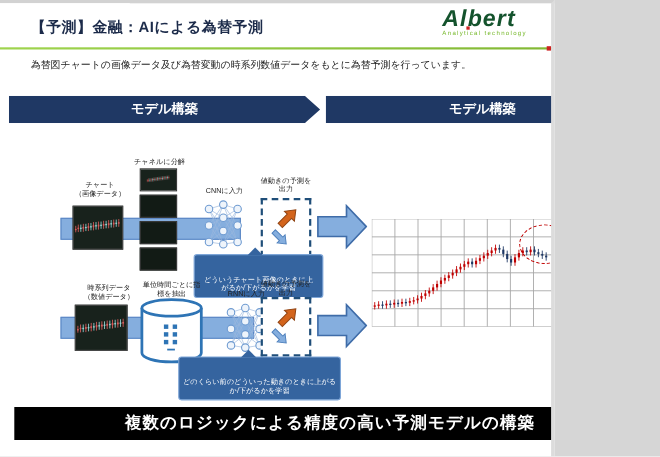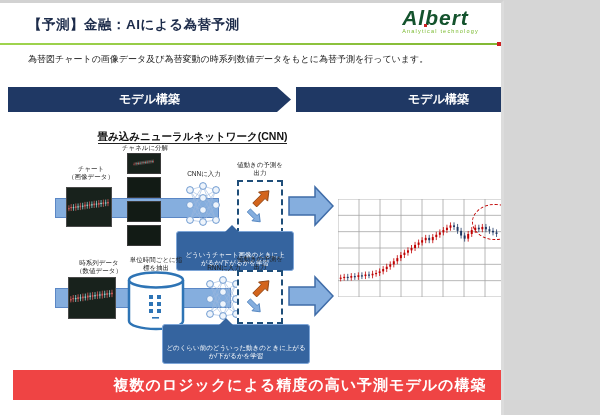--- a/index.html
+++ b/index.html
@@ -53,21 +53,21 @@
                   border-bottom:7px solid #35649f; }
 
   .ensemble-caption { left:350px; top:160px; width:185px; font-size:10.5px; font-weight:bold;
                       color:#1f3864; text-align:center; line-height:1.35; }
   .main-chart { left:338px; top:196px; width:168px; height:98px; }
   .main-chart svg { width:100%; height:100%; display:block; }
   .pred-circle { left:472px; top:201px; width:46px; height:36px; border:1.5px dashed #c00000; border-radius:50%; }
   .pred-arrow { width:34px; height:20px; }
   .pred-arrow svg { width:100%; height:100%; display:block; }
 
-  .footer-banner { left:13px; top:367px; width:574px; height:30px; background:#ef4444;
+  .footer-banner { left:13px; top:367px; width:574px; height:30px; background:#000000;
                    color:#fff; font-size:15px; font-weight:bold; text-align:center; line-height:30px;
                    letter-spacing:1px; }
   .page-num { right:6px; top:416px; font-size:7.5px; color:#8a8a8a; }
   .cyl svg { width:100%; height:100%; display:block; }
 </style>
 </head>
 <body>
 
 <div class="slide">
   <div class="abs top-notch"></div>
@@ -78,21 +78,20 @@
     <div class="logo-dot"></div>
     <div class="logo-tagline">Analytical technology</div>
   </div>
   <div class="abs green-rule"></div>
   <div class="abs rule-dot"></div>
   <div class="abs intro">為替図チャートの画像データ及び為替変動の時系列数値データをもとに為替予測を行っています。</div>
 
   <div class="abs stage-arrow stage-left">モデル構築</div>
   <div class="abs stage-arrow stage-right">モデル構築</div>
 
-  <div class="abs section-title center" style="left:85px;top:127px;width:215px;"><span>畳み込みニューラルネットワーク(CNN)</span></div>
   <div class="abs small-label center" style="left:110px;top:141px;width:70px;">チャネルに分解</div>
   <div class="abs small-label center pre" style="left:59px;top:162px;width:64px;">チャート
 （画像データ）</div>
   <div class="abs band" style="left:55px;top:195px;width:164px;"></div>
   <div class="abs mini-chart-box" style="left:66px;top:184px;width:46px;height:40px;">
       <svg class="mini" viewBox="0 0 46 40">
         <line x1="1.8157894736842106" y1="18.200000000000003" x2="1.8157894736842106" y2="24.44" stroke="#d85c5c" stroke-width="0.8"></line>
         <rect x="1.0157894736842106" y="21.200000000000003" width="1.6" height="1.2" fill="#d85c5c"></rect>
         <line x1="4.2368421052631575" y1="17" x2="4.2368421052631575" y2="24.200000000000003" stroke="#d85c5c" stroke-width="0.8"></line>
         <rect x="3.4368421052631577" y="20" width="1.6" height="1.2000000000000028" fill="#d85c5c"></rect>

